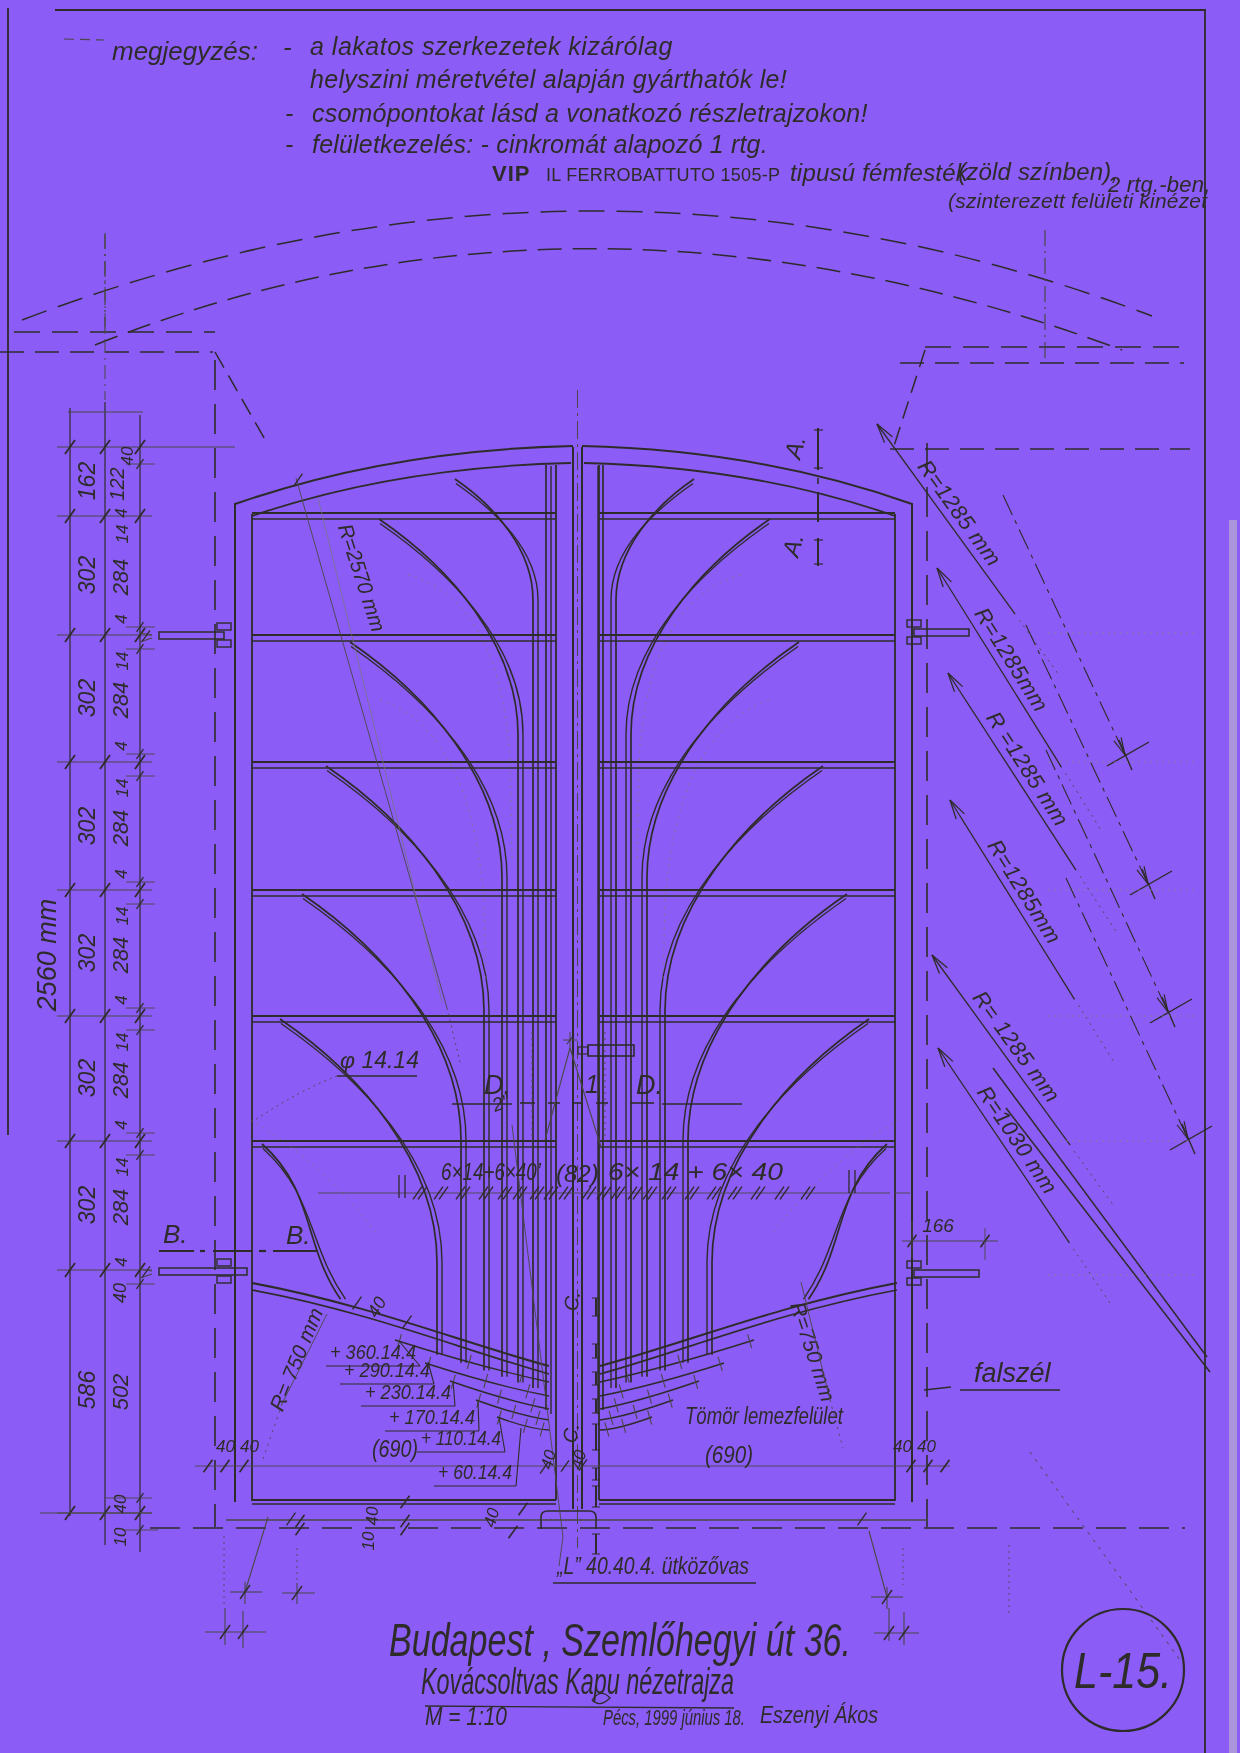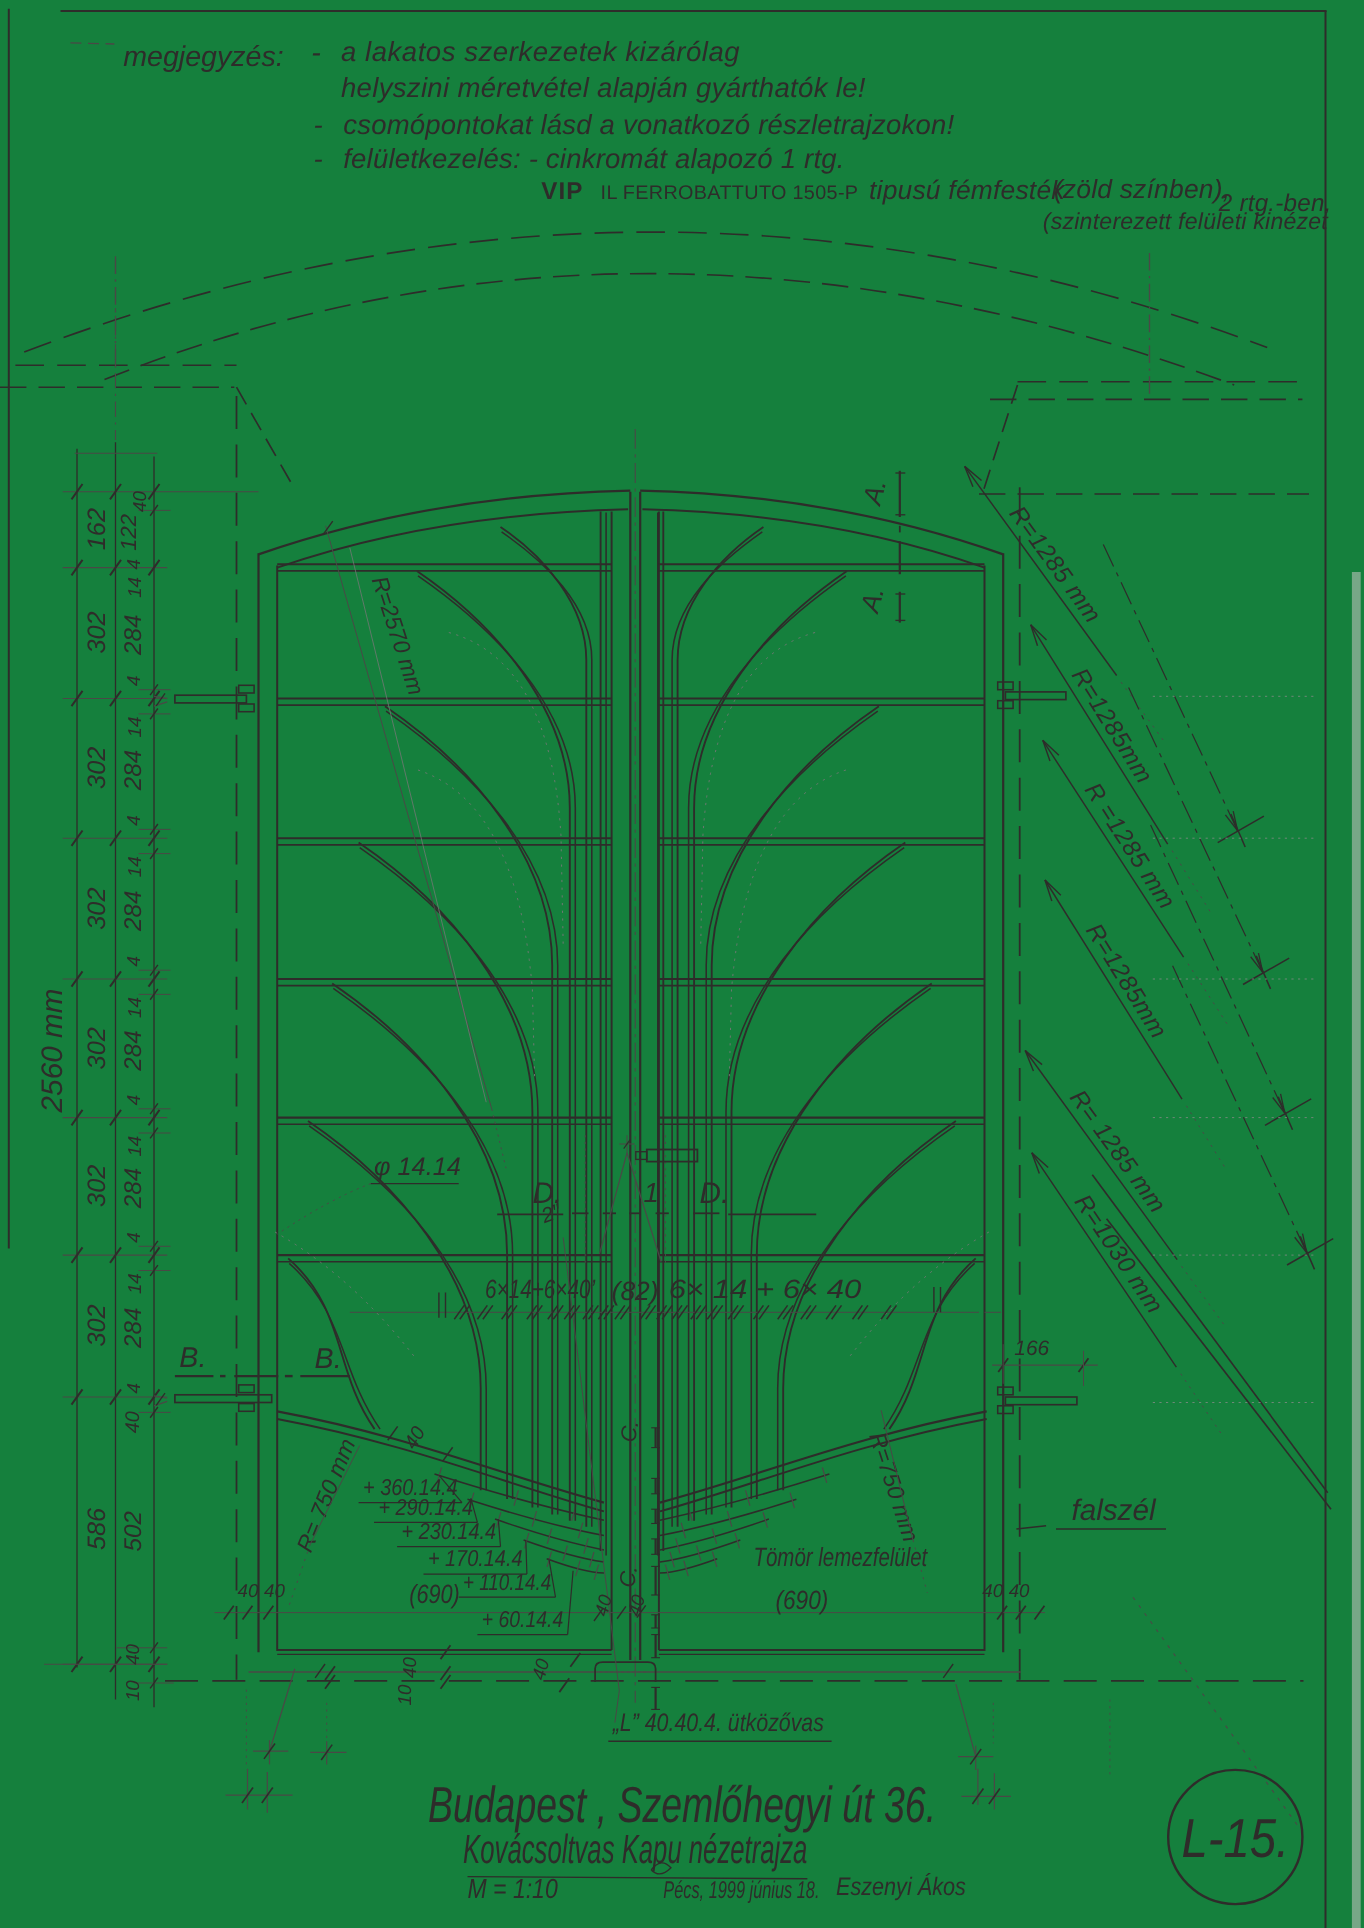--- a/index.html
+++ b/index.html
@@ -1,15 +1,15 @@
 <!DOCTYPE html>
 <html><head><meta charset="utf-8"><title>L-15</title>
 <style>
  html,body{margin:0;padding:0;background:#ffffff;}
- #page{position:relative;width:1240px;height:1753px;background:#15803d;overflow:hidden;}
+ #page{position:relative;width:1240px;height:1753px;background:#8b5cf6;overflow:hidden;}
 </style></head><body>
 <div id="page">
 <svg width="1240" height="1753" viewBox="0 0 1240 1753">
 
 <line x1="8" y1="8" x2="8" y2="1135" stroke="#2e2c2a" stroke-width="1.8" stroke-linecap="butt"></line>
 
 <line x1="55" y1="10" x2="1206" y2="10" stroke="#2e2c2a" stroke-width="1.8" stroke-linecap="butt"></line>
 
 <line x1="1205" y1="10" x2="1205" y2="1753" stroke="#2e2c2a" stroke-width="1.8" stroke-linecap="butt"></line>
 

